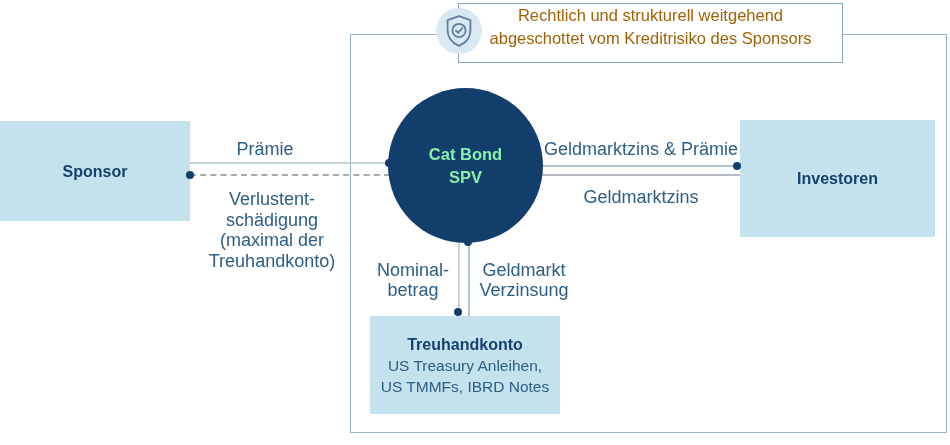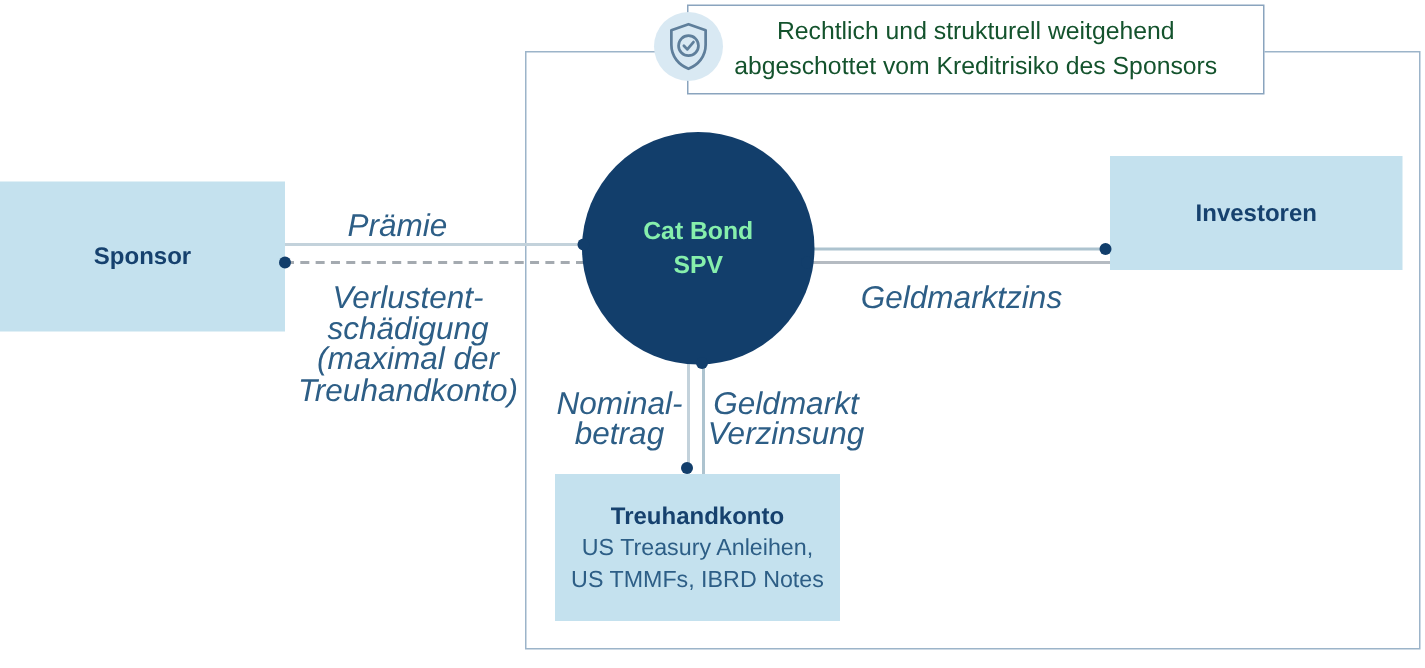--- a/index.html
+++ b/index.html
@@ -9,36 +9,36 @@
   }
   
   .boundary{
     position:absolute;left:350px;top:34px;width:597px;height:399px;
     border:1.5px solid #9cb4c9;box-sizing:border-box;background:transparent;
   }
   
   .note-box{
     position:absolute;left:458px;top:3px;width:385px;height:60px;box-sizing:border-box;
     background:#ffffff;border:1.5px solid #8aa4be;z-index:4;
-    display:flex;align-items:center;justify-content:center;text-align:center;
-    color:#14532d;font-size:16.5px;line-height:23px;white-space:pre-line;
+    display:flex;justify-content:center;text-align:center;
+    color:#a16207;font-size:16.5px;line-height:23px;white-space:pre-line;
   }
   .shield-badge{
     position:absolute;left:436px;top:8px;width:46px;height:46px;border-radius:50%;
     background:#d9e9f3;z-index:5;display:flex;align-items:center;justify-content:center;
   }
   
   .node{
     position:absolute;background:#c4e1ee;display:flex;flex-direction:column;
     align-items:center;justify-content:center;text-align:center;z-index:1;
   }
   .node-title{font-weight:bold;font-size:16px;color:#16416e;line-height:23px;}
   .node-sub{font-size:15.5px;color:#2d5e86;line-height:22px;white-space:pre-line;}
   .sponsor{left:0;top:121px;width:190px;height:100px;}
-  .investors{left:740px;top:104px;width:195px;height:76px;}
+  .investors{left:740px;top:120px;width:195px;height:117px;}
   .trust{left:370px;top:316px;width:190px;height:98px;}
   .trust .node-sub{line-height:20.5px;}
   .spv{
     position:absolute;left:388px;top:88px;width:155px;height:155px;border-radius:50%;
     background:#123e6b;display:flex;align-items:center;justify-content:center;
     text-align:center;color:#86efac;font-weight:bold;font-size:16.5px;line-height:23px;
     white-space:pre-line;z-index:2;
   }
   
   .line{position:absolute;z-index:0;}
@@ -51,22 +51,22 @@
   
   .dot{position:absolute;width:8px;height:8px;border-radius:50%;background:#123e6b;z-index:3;}
   .d-praemie{left:385px;top:159px;}
   .d-verlust{left:186px;top:171px;}
   .d-geldmarktzins{left:733px;top:162px;}
   .d-nominal-r{left:534px;top:171px;}
   .d-nominal-d{left:454px;top:308px;}
   .d-verzinsung{left:464px;top:238px;}
   
   .flow-label{
-    position:absolute;color:#2d5e86;font-size:21px;text-align:center;
-    white-space:pre-line;z-index:1;font-style:italic;
+    position:absolute;color:#2d5e86;font-size:18px;text-align:center;
+    white-space:pre-line;z-index:1;
   }
   .fl-praemie{left:190px;top:139px;width:150px;}
   .fl-verlust{left:197px;top:189px;width:150px;line-height:20.5px;}
   .fl-geldmarktzins{left:541px;top:139px;width:200px;}
   .fl-nominal-r{left:541px;top:187px;width:200px;}
   .fl-nominal-d{left:353px;top:260px;width:120px;line-height:20px;}
   .fl-verzinsung{left:464px;top:260px;width:120px;line-height:20px;}
 </style>
 </head>
 <body>
@@ -87,20 +87,21 @@
   <div class="dot d-geldmarktzins"></div>
   <div class="dot d-nominal-r"></div>
   <div class="dot d-nominal-d"></div>
   <div class="dot d-verzinsung"></div>
 
   <div class="flow-label fl-praemie">Prämie</div>
   <div class="flow-label fl-verlust">Verlustent-
 schädigung
 (maximal der
 Treuhandkonto)</div>
+  <div class="flow-label fl-geldmarktzins">Geldmarktzins &amp; Prämie</div>
   <div class="flow-label fl-nominal-r">Geldmarktzins</div>
   <div class="flow-label fl-nominal-d">Nominal-
 betrag</div>
   <div class="flow-label fl-verzinsung">Geldmarkt
 Verzinsung</div>
 
   <div class="note-box">
     <span>Rechtlich und strukturell weitgehend
 abgeschottet vom Kreditrisiko des Sponsors</span>
   </div>

